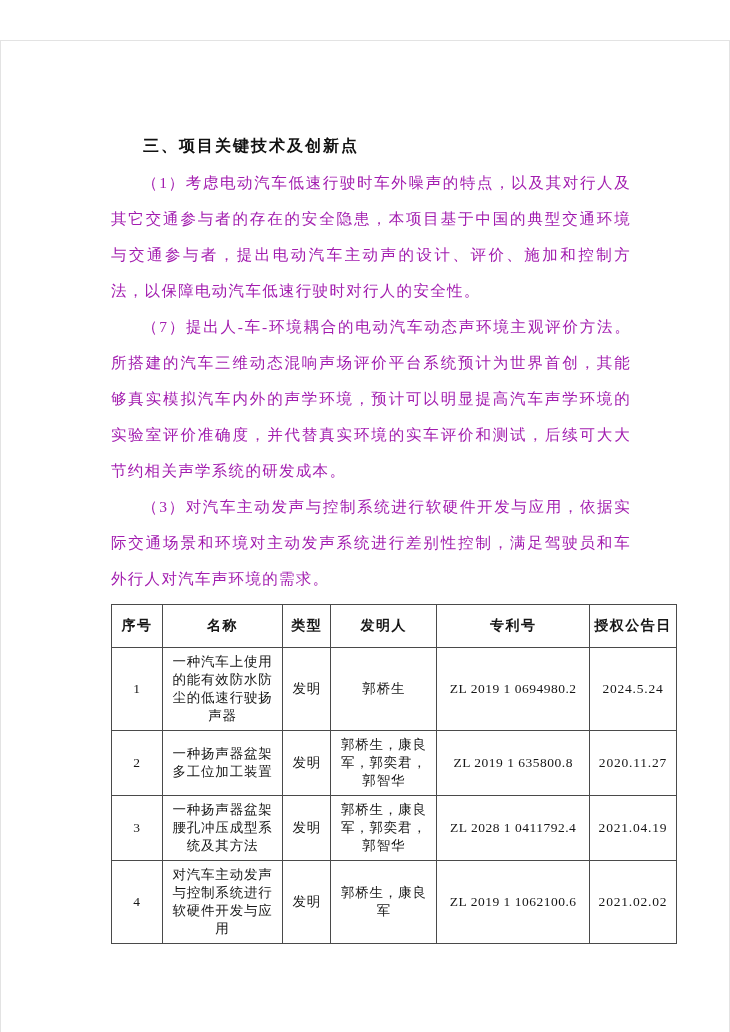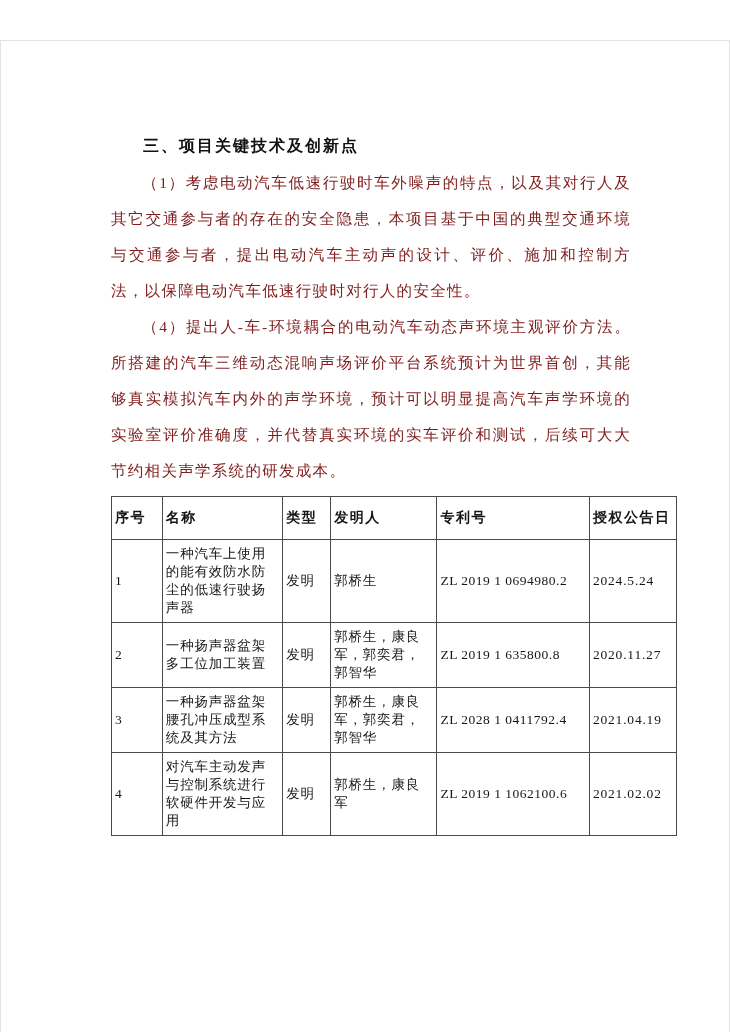--- a/index.html
+++ b/index.html
@@ -34,37 +34,37 @@
     letter-spacing: 2px;
     color: #111;
   }
   .body-para {
     margin: 0;
     font-size: 15.5px;
     line-height: 36px;
     text-indent: 2em;
     text-align: justify;
     letter-spacing: 1.3px;
-    color: #7f1d1d;
+    color: #a21caf;
   }
   .heading-4 {
     margin-top: 10px;
   }
   .patent-table {
     margin-top: 7px;
     border-collapse: collapse;
     table-layout: fixed;
     width: 566px;
     font-size: 13.5px;
     color: #161616;
   }
   .patent-table th,
   .patent-table td {
     border: 1px solid #4a4a4a;
-    text-align: left;
+    text-align: center;
     vertical-align: middle;
     padding: 5px 3px;
     line-height: 18px;
     letter-spacing: 0.8px;
     overflow: hidden;
   }
   .patent-table th {
     font-weight: bold;
     font-size: 14px;
     height: 32px;
@@ -90,22 +90,23 @@
 </head>
 <body>
 
 <div class="page">
   <div class="content">
 
     <h2 class="heading">三、项目关键技术及创新点</h2>
 
     <p class="body-para">（1）考虑电动汽车低速行驶时车外噪声的特点，以及其对行人及其它交通参与者的存在的安全隐患，本项目基于中国的典型交通环境与交通参与者，提出电动汽车主动声的设计、评价、施加和控制方法，以保障电动汽车低速行驶时对行人的安全性。</p>
 
-    <p class="body-para">（4）提出人-车-环境耦合的电动汽车动态声环境主观评价方法。所搭建的汽车三维动态混响声场评价平台系统预计为世界首创，其能够真实模拟汽车内外的声学环境，预计可以明显提高汽车声学环境的实验室评价准确度，并代替真实环境的实车评价和测试，后续可大大节约相关声学系统的研发成本。</p>
+    <p class="body-para">（7）提出人-车-环境耦合的电动汽车动态声环境主观评价方法。所搭建的汽车三维动态混响声场评价平台系统预计为世界首创，其能够真实模拟汽车内外的声学环境，预计可以明显提高汽车声学环境的实验室评价准确度，并代替真实环境的实车评价和测试，后续可大大节约相关声学系统的研发成本。</p>
 
+    <p class="body-para">（3）对汽车主动发声与控制系统进行软硬件开发与应用，依据实际交通场景和环境对主动发声系统进行差别性控制，满足驾驶员和车外行人对汽车声环境的需求。</p>
 
 
     <table class="patent-table">
       <colgroup>
           <col style="width: 9%;">
           <col style="width: 21.3%;">
           <col style="width: 8.5%;">
           <col style="width: 18.8%;">
           <col style="width: 27%;">
           <col style="width: 15.4%;">

